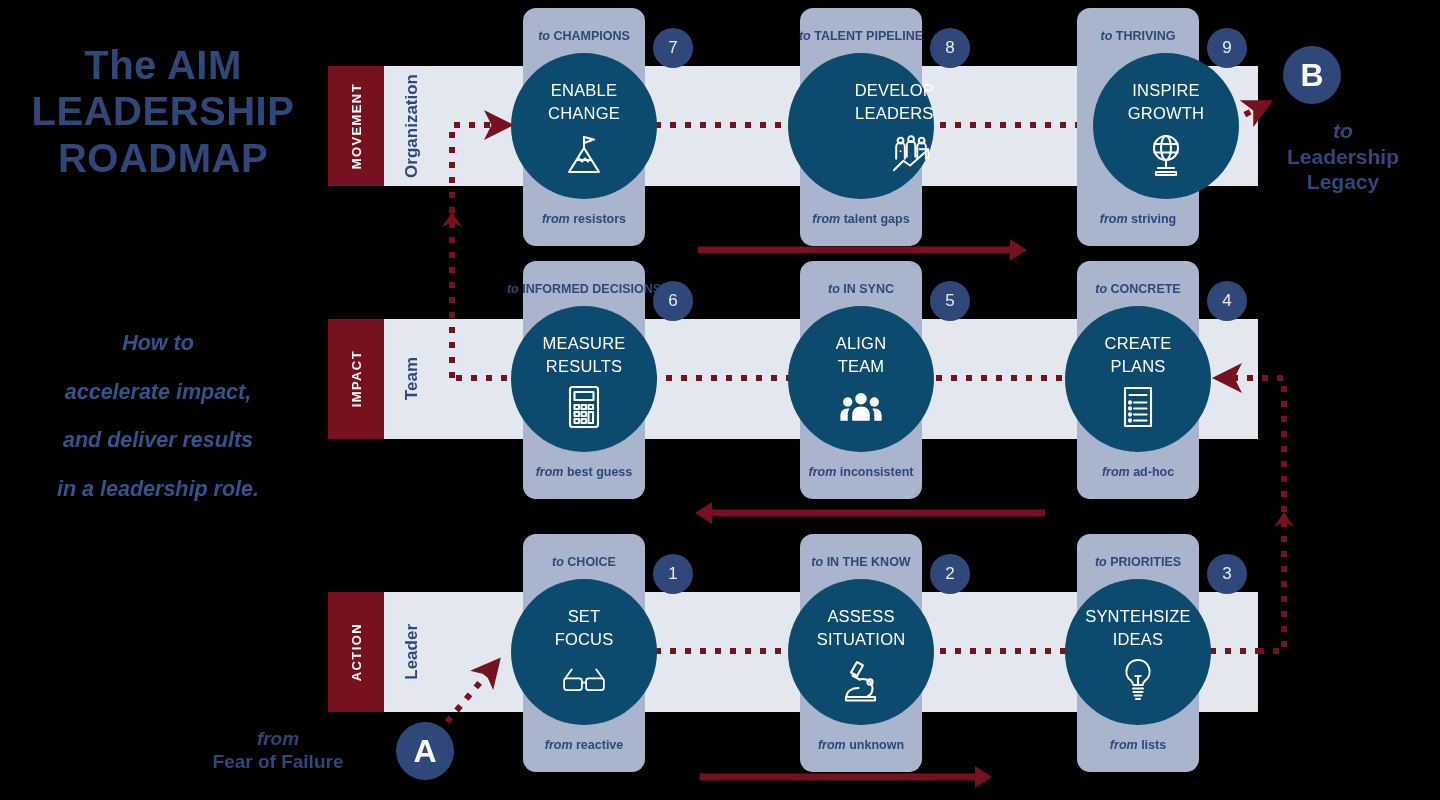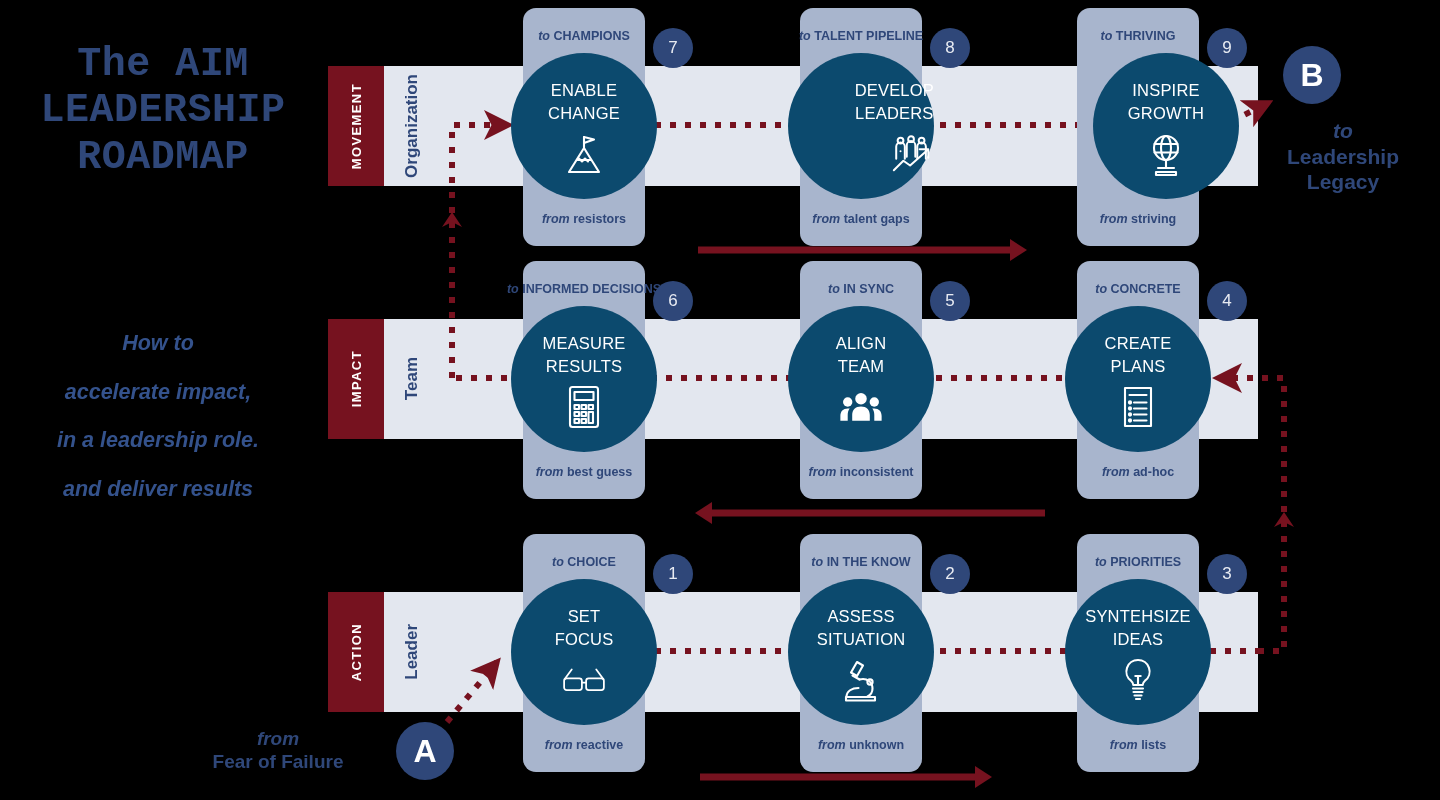--- a/index.html
+++ b/index.html
@@ -7,21 +7,20 @@
   body {
     width:1440px; height:800px;
     font-family:"Liberation Sans", sans-serif;
     position:relative; overflow:hidden;
   }
 
   
   #title-block {
     position:absolute; left:18px; top:42px; width:290px;
     text-align:center;
-    font-family:Liberation Mono, monospace;
   }
   #title-block .line {
     font-size:40px; font-weight:bold; color:#2f4779;
     letter-spacing:0.5px; line-height:1.16;
   }
   #subtitle-block {
     position:absolute; left:8px; top:333px; width:300px;
     text-align:center;
   }
   #subtitle-block .sline {
@@ -163,22 +162,22 @@
 
 <div id="title-block">
   <div class="line">The AIM</div>
   <div class="line">LEADERSHIP</div>
   <div class="line">ROADMAP</div>
 </div>
 
 <div id="subtitle-block">
   <div class="sline">How to</div>
   <div class="sline">accelerate impact,</div>
+  <div class="sline">and deliver results</div>
   <div class="sline">in a leadership role.</div>
-  <div class="sline">and deliver results</div>
 </div>
 
 <svg class="overlay under" viewBox="0 0 1440 800">
   <defs>
     <marker id="mk" viewBox="0 0 10 10" refX="8" refY="5" markerWidth="5" markerHeight="5" orient="auto">
       <path d="M0,0 L10,5 L0,10 L2.5,5 z" fill="#76121f"></path>
     </marker>
   </defs>
 
   <path d="M447,722 L497,662" stroke="#76121f" stroke-width="6" stroke-dasharray="6 9" stroke-linecap="butt" fill="none" marker-end="url(#mk)"></path>

